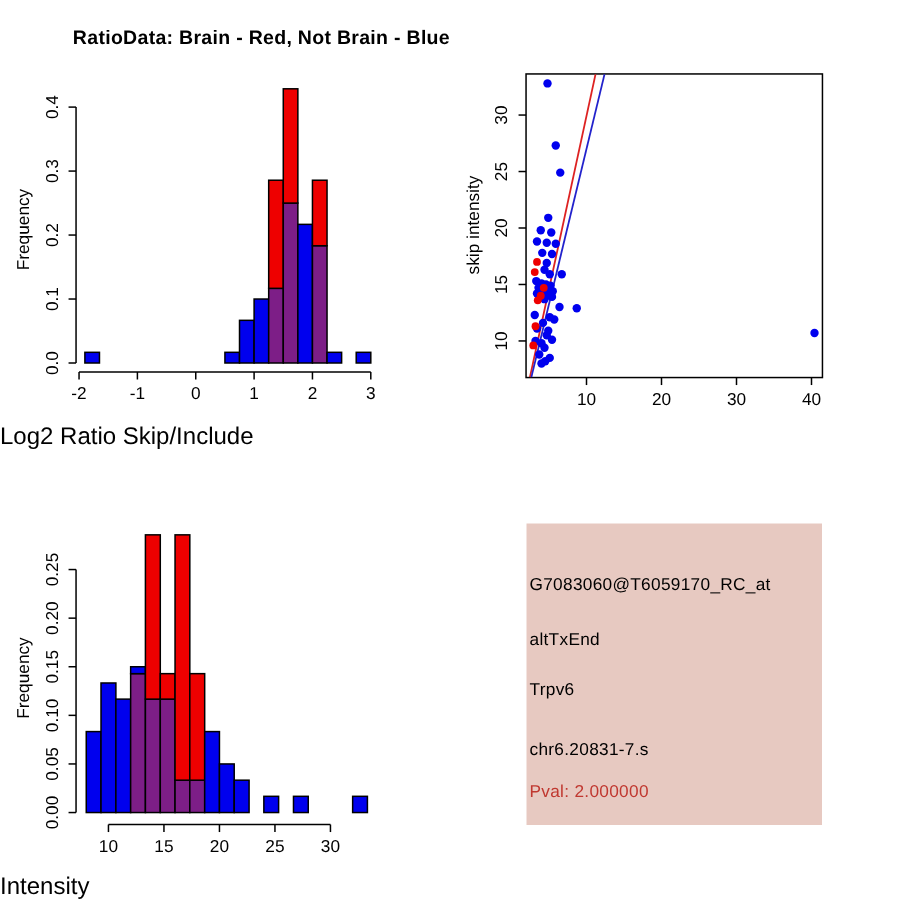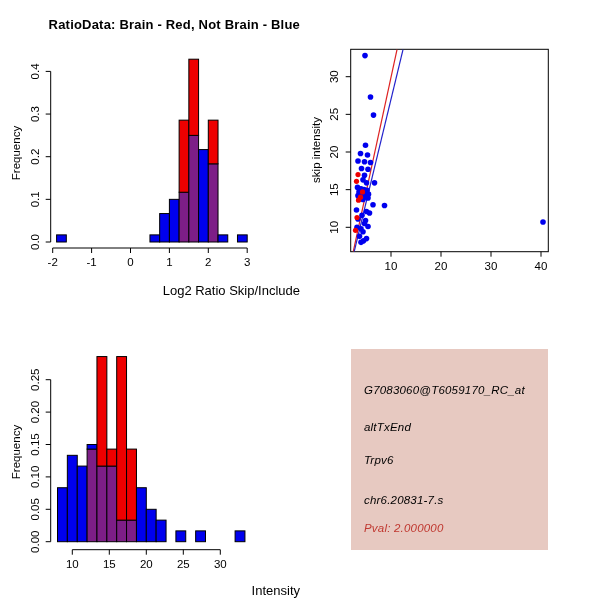--- a/index.html
+++ b/index.html
@@ -3,25 +3,25 @@
 <meta charset="utf-8">
 <style>
   html,body{margin:0;padding:0;background:#ffffff;}
   #stage{position:relative;width:600px;height:600px;background:#ffffff;overflow:hidden;
          font-family:"Liberation Sans","DejaVu Sans",sans-serif;color:#000;}
   .panel{position:absolute;width:300px;height:300px;}
   #p-tl{left:0;top:0}#p-tr{left:300px;top:0}#p-bl{left:0;top:300px}#p-br{left:300px;top:300px}
   .plot-svg{position:absolute;left:0;top:0;width:300px;height:300px;}
   .title{position:absolute;top:17px;left:0;width:100%;text-align:right;
          font-weight:bold;font-size:13px;letter-spacing:0.2px;white-space:nowrap;}
-  .xlabel{position:absolute;top:283px;left:0;width:100%;text-align:right;font-size:13px;}
+  .xlabel{position:absolute;top:283px;left:0;width:100%;text-align:left;font-size:16px;}
   .ylabel{position:absolute;left:16px;top:150px;transform:translate(-50%,-50%) rotate(-90deg);
           white-space:nowrap;font-size:11.5px;}
   .info-box{position:absolute;left:51px;top:49px;width:197px;height:201px;}
-  .info-line{position:absolute;left:64px;font-size:11.5px;letter-spacing:0.2px;white-space:nowrap;font-style:italic;}
+  .info-line{position:absolute;left:53px;font-size:11.5px;letter-spacing:0.2px;white-space:nowrap;}
   #info-l0{top:84px}#info-l1{top:121px}#info-l2{top:154px}#info-l3{top:194px}#info-l4{top:222px}
   svg text{font-family:"Liberation Sans","DejaVu Sans",sans-serif;font-size:11.5px;fill:#000;}
 </style>
 </head>
 <body>
 
 <div id="stage">
 
   <div class="panel" id="p-tl">
     <svg class="plot-svg" id="svg-tl">

